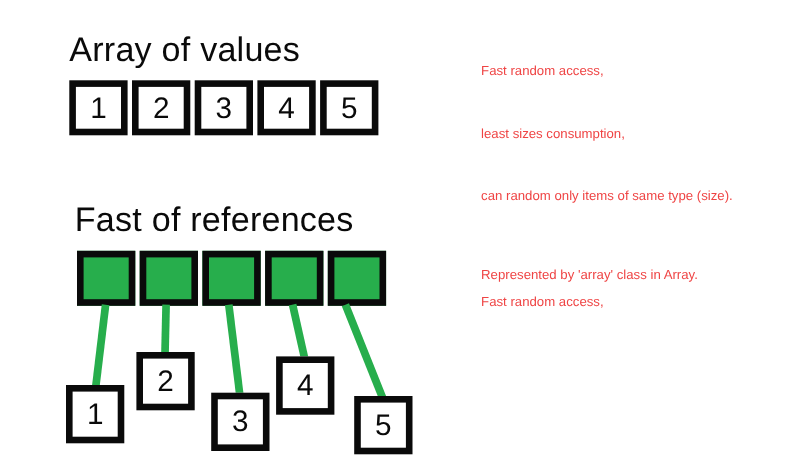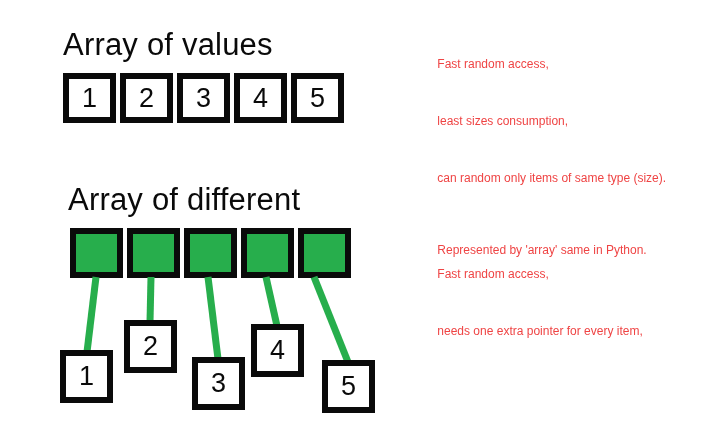--- a/index.html
+++ b/index.html
@@ -122,24 +122,24 @@
     <span class="cell-label">5</span>
   </div>
 
   <div class="note" id="note-array">
     <span>Fast random access,</span>
     <br>
     <span>least sizes consumption,</span>
     <br>
     <span>can random only items of same type (size).</span>
     <span class="note-gap"></span>
-    <span>Represented by 'array' same in Python.</span>
+    <span>Represented by 'array' class in Array.</span>
   </div>
 
-  <div class="title" id="title-references">Array of different</div>
+  <div class="title" id="title-references">Fast of references</div>
 
   <div class="cell ref-cell" style="left:70px"></div>
   <div class="cell ref-cell" style="left:127px"></div>
   <div class="cell ref-cell" style="left:184px"></div>
   <div class="cell ref-cell" style="left:241px"></div>
   <div class="cell ref-cell" style="left:298px"></div>
 
   <svg id="connectors" viewBox="0 0 721 424">
     <line x1="96" y1="277" x2="87" y2="352" stroke="#27ae4c" stroke-width="7"></line>
     <line x1="151" y1="277" x2="150" y2="322" stroke="#27ae4c" stroke-width="7"></line>
@@ -160,19 +160,18 @@
   <div class="cell target-cell" style="left:251px; top:324px">
     <span class="cell-label">4</span>
   </div>
   <div class="cell target-cell" style="left:322px; top:360px">
     <span class="cell-label">5</span>
   </div>
 
   <div class="note" id="note-list">
     <span>Fast random access,</span>
     <br>
-    <span>needs one extra pointer for every item,</span>
     <br>
     <span class="note-gap"></span>
     
   </div>
 
 </div>
 
 </body></html>

